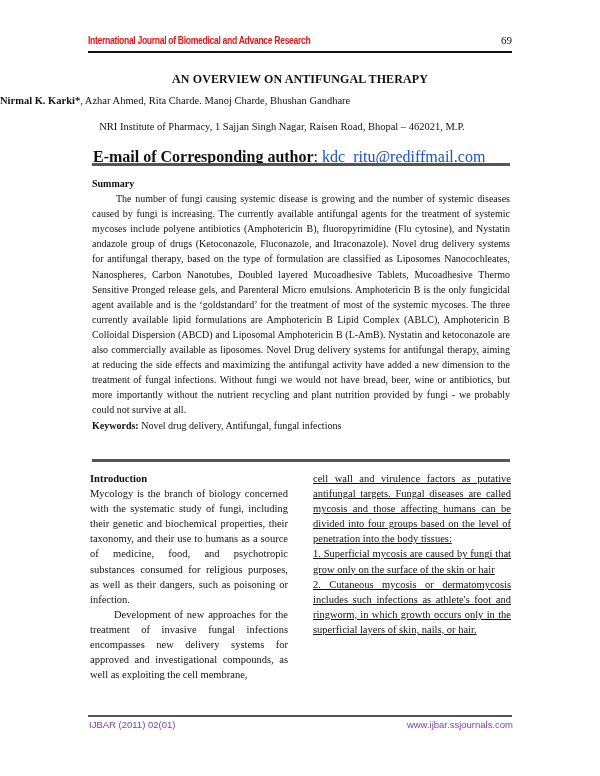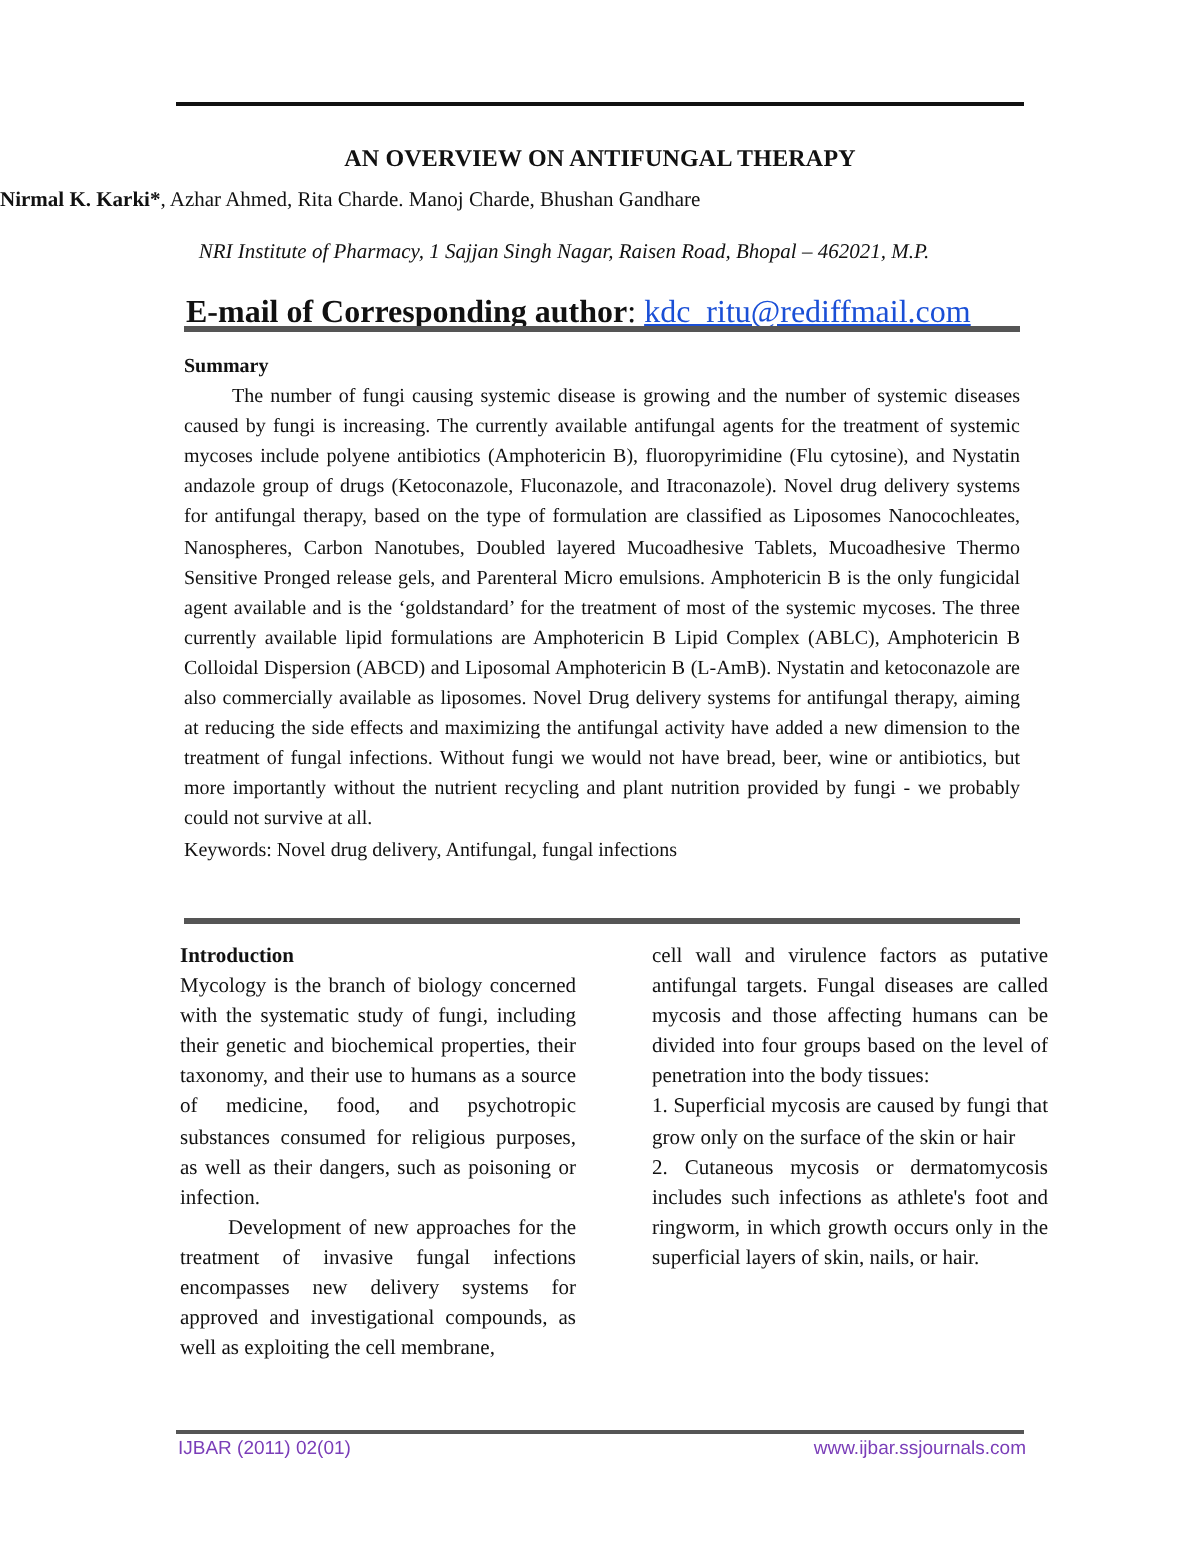--- a/index.html
+++ b/index.html
@@ -10,52 +10,56 @@
   .journal-title { position: absolute; left: 0; top: 0; font-family: "Liberation Sans", sans-serif;
                    font-weight: bold; font-size: 10.5px; color: #e8141b; letter-spacing: -0.4px;
                    transform: scaleX(0.82); transform-origin: left top; white-space: nowrap; }
   .page-number { position: absolute; right: 0; top: 0; font-size: 11px; }
   .head-rule { position: absolute; left: 88px; top: 51px; width: 424px; height: 2px; background: #111; }
 
   .title { position: absolute; left: 0; width: 600px; top: 72px; text-align: center;
            font-weight: bold; font-size: 12px; letter-spacing: 0.1px; }
   .authors { position: absolute; left: 0; width: 600px; top: 95px; text-align: left; font-size: 10.5px; }
   .authors b { font-weight: bold; }
-  .affil { position: absolute; left: 0; width: 564px; top: 121px; text-align: center; font-size: 10.5px; font-style: italic; }
+  .affil { position: absolute; left: 0; width: 564px; top: 121px; text-align: center; font-size: 10.5px; }
   .email-line { position: absolute; left: 93px; top: 148px; font-size: 16px; }
   .email-line .lbl { font-weight: bold; }
   .email-line a { color: #1a4fd6; text-decoration: underline; }
   .rule-thick { position: absolute; left: 92px; width: 418px; height: 3px; background: #555; }
   .rule1 { top: 163px; }
   .rule2 { top: 459px; }
 
   .summary { position: absolute; left: 92px; top: 176px; width: 418px; font-size: 10px; line-height: 15.1px; }
   .summary .heading { font-weight: bold; }
   .summary p { margin: 0; text-align: justify; text-indent: 24px; }
   .summary .kw { margin: 0; }
-  .summary .kw b { font-weight: normal; }
+  .summary .kw b { font-weight: bold; }
 
   .col { position: absolute; top: 471px; width: 198px; font-size: 10.5px; line-height: 15.1px; }
   .col-left { left: 90px; }
-  .col-right { left: 326px; }
+  .col-right { left: 313px; text-decoration: underline; }
   .col p { margin: 0; text-align: justify; }
   .col .heading { font-weight: bold; }
   .col .indent { text-indent: 24px; }
 
   .foot-rule { position: absolute; left: 88px; top: 715px; width: 424px; height: 2px; background: #555; }
   .footer-left { position: absolute; left: 89px; top: 719px; font-family: "Liberation Sans", sans-serif;
                  font-size: 9.5px; color: #7a3db8; }
   .footer-right { position: absolute; right: 87px; top: 719px; font-family: "Liberation Sans", sans-serif;
                   font-size: 9.5px; color: #7a3db8; }
 </style>
 </head>
 <body>
 
 <div class="page">
 
+  <div class="running-head">
+    <span class="journal-title">International Journal of Biomedical and Advance Research</span>
+    <span class="page-number">69</span>
+  </div>
   <div class="head-rule"></div>
 
   <div class="title">AN OVERVIEW ON ANTIFUNGAL THERAPY</div>
 
   <div class="authors"><b>Nirmal K. Karki*</b><span>, Azhar Ahmed, Rita Charde. Manoj Charde, Bhushan Gandhare</span></div>
 
   <div class="affil">NRI Institute of Pharmacy, 1 Sajjan Singh Nagar, Raisen Road, Bhopal – 462021, M.P.</div>
 
   <div class="email-line"><span class="lbl">E-mail of Corresponding author</span><span>: </span><a>kdc_ritu@rediffmail.com</a></div>
 

